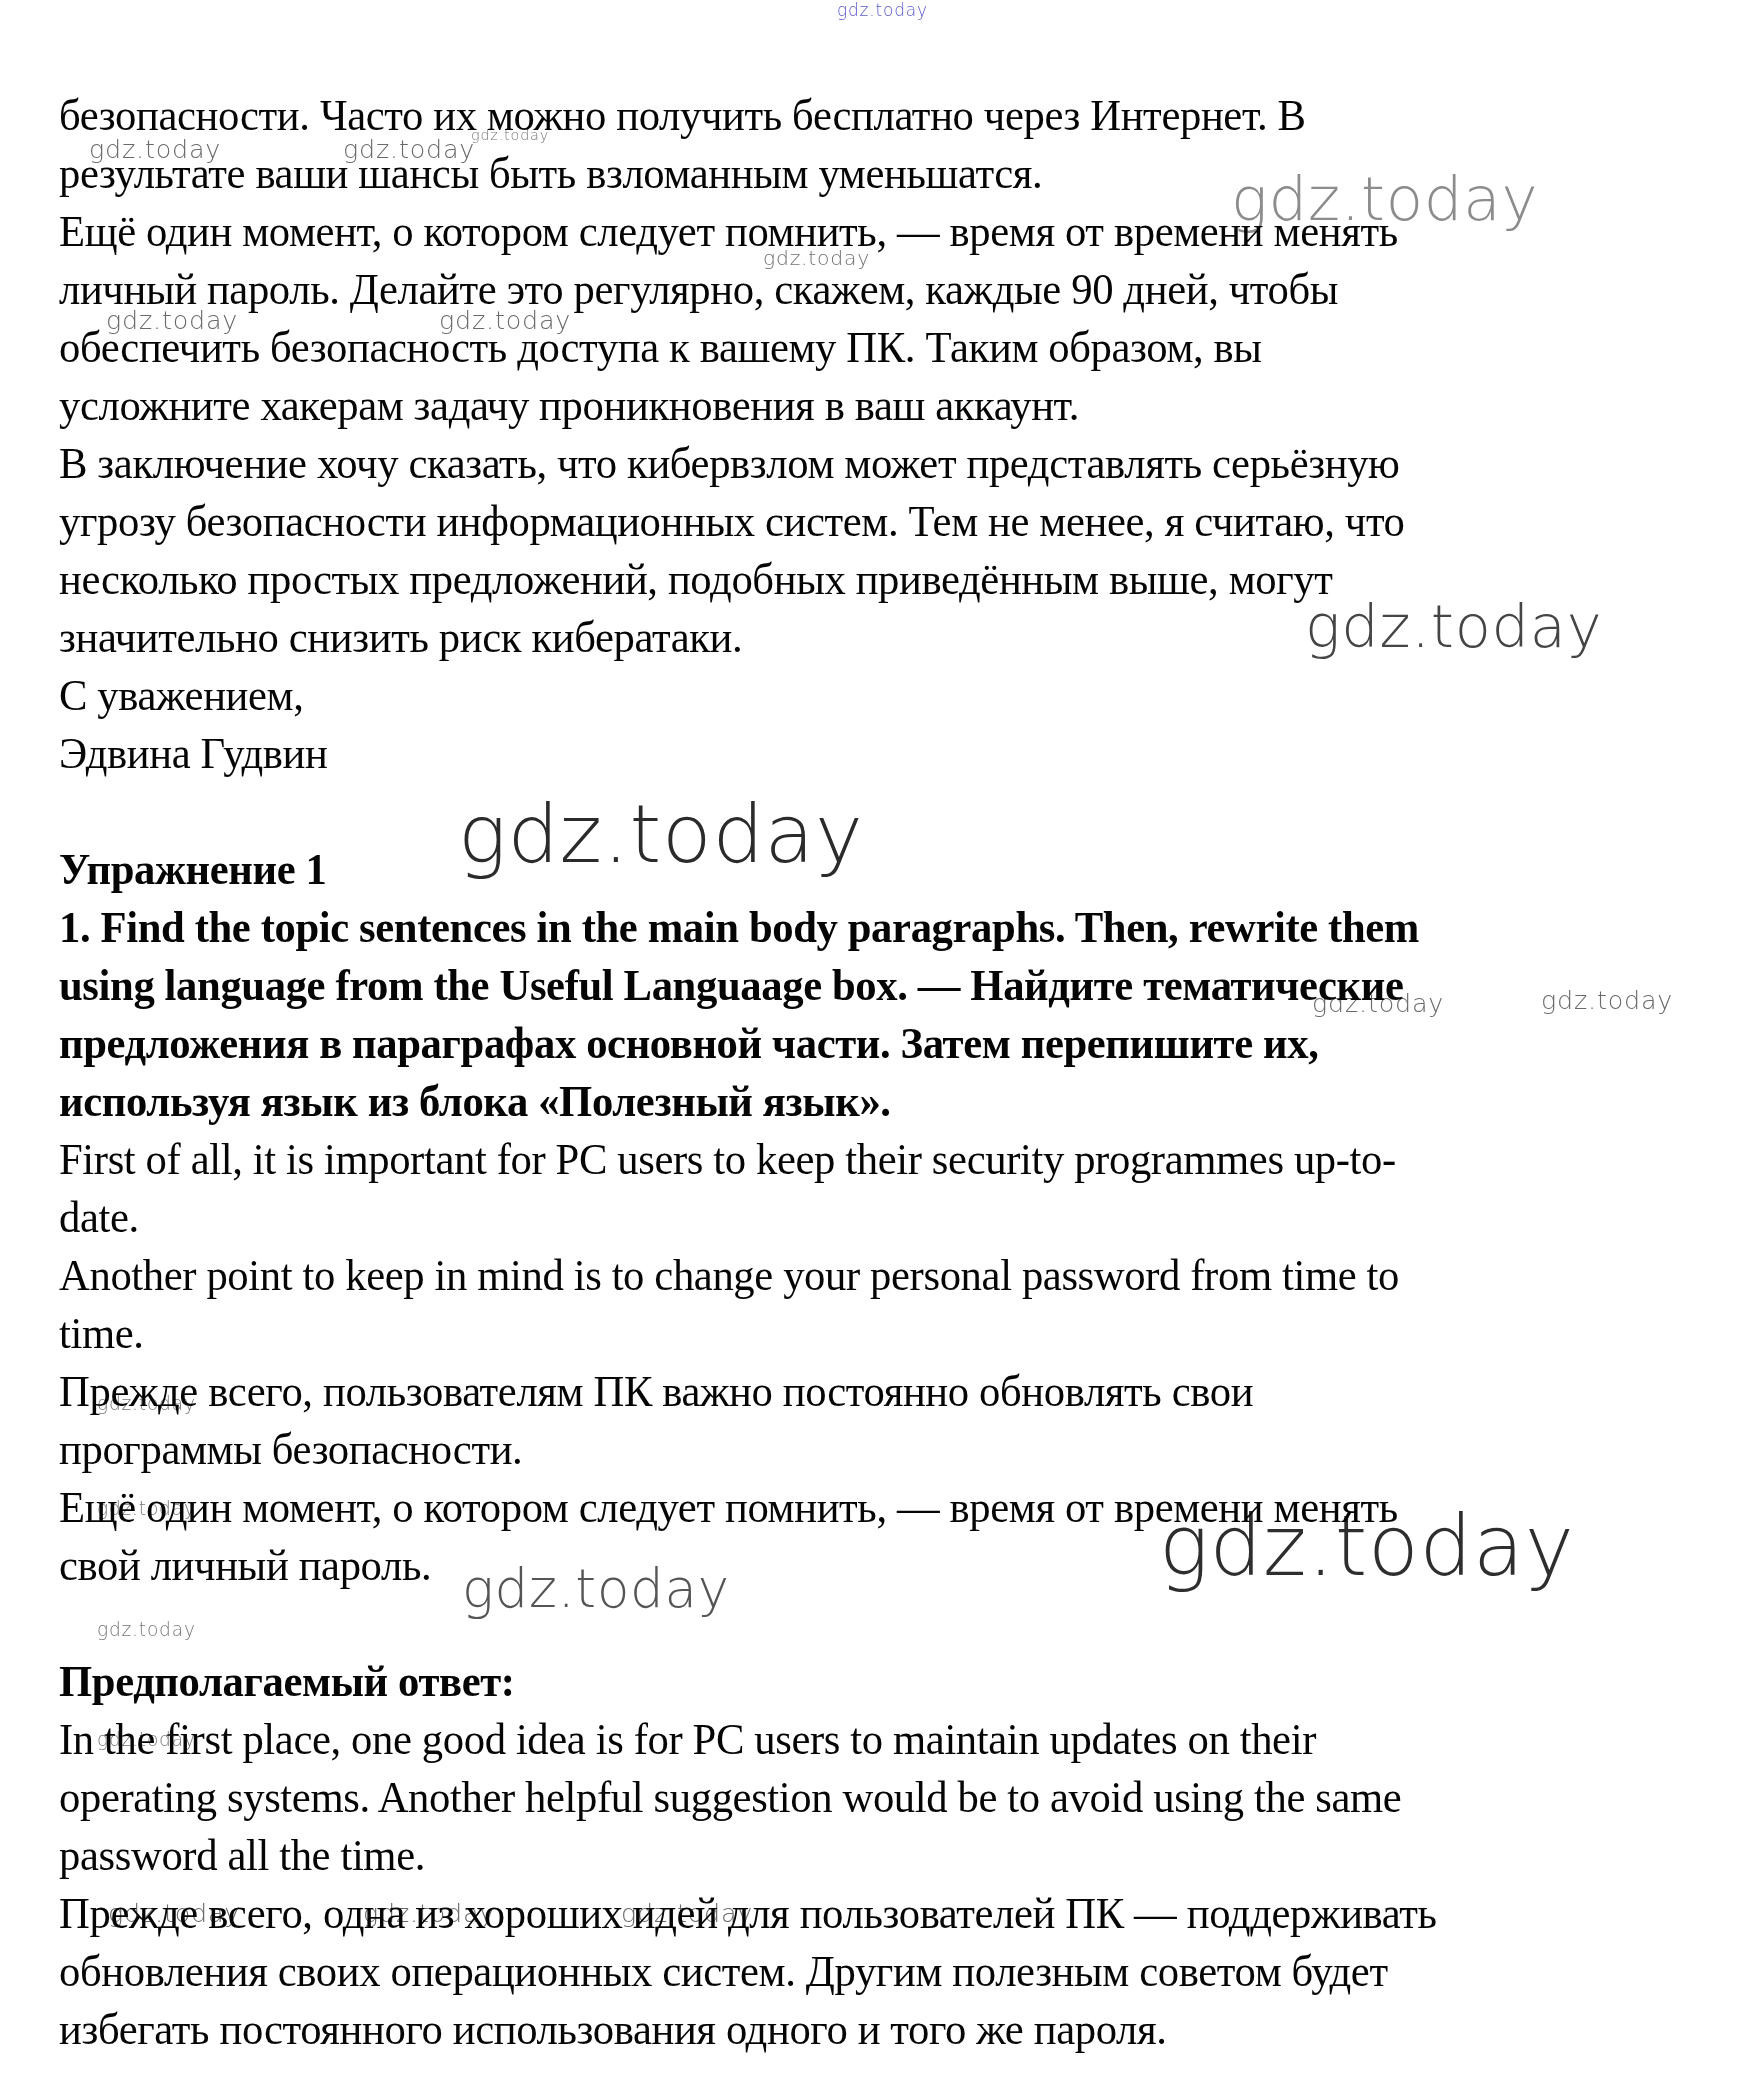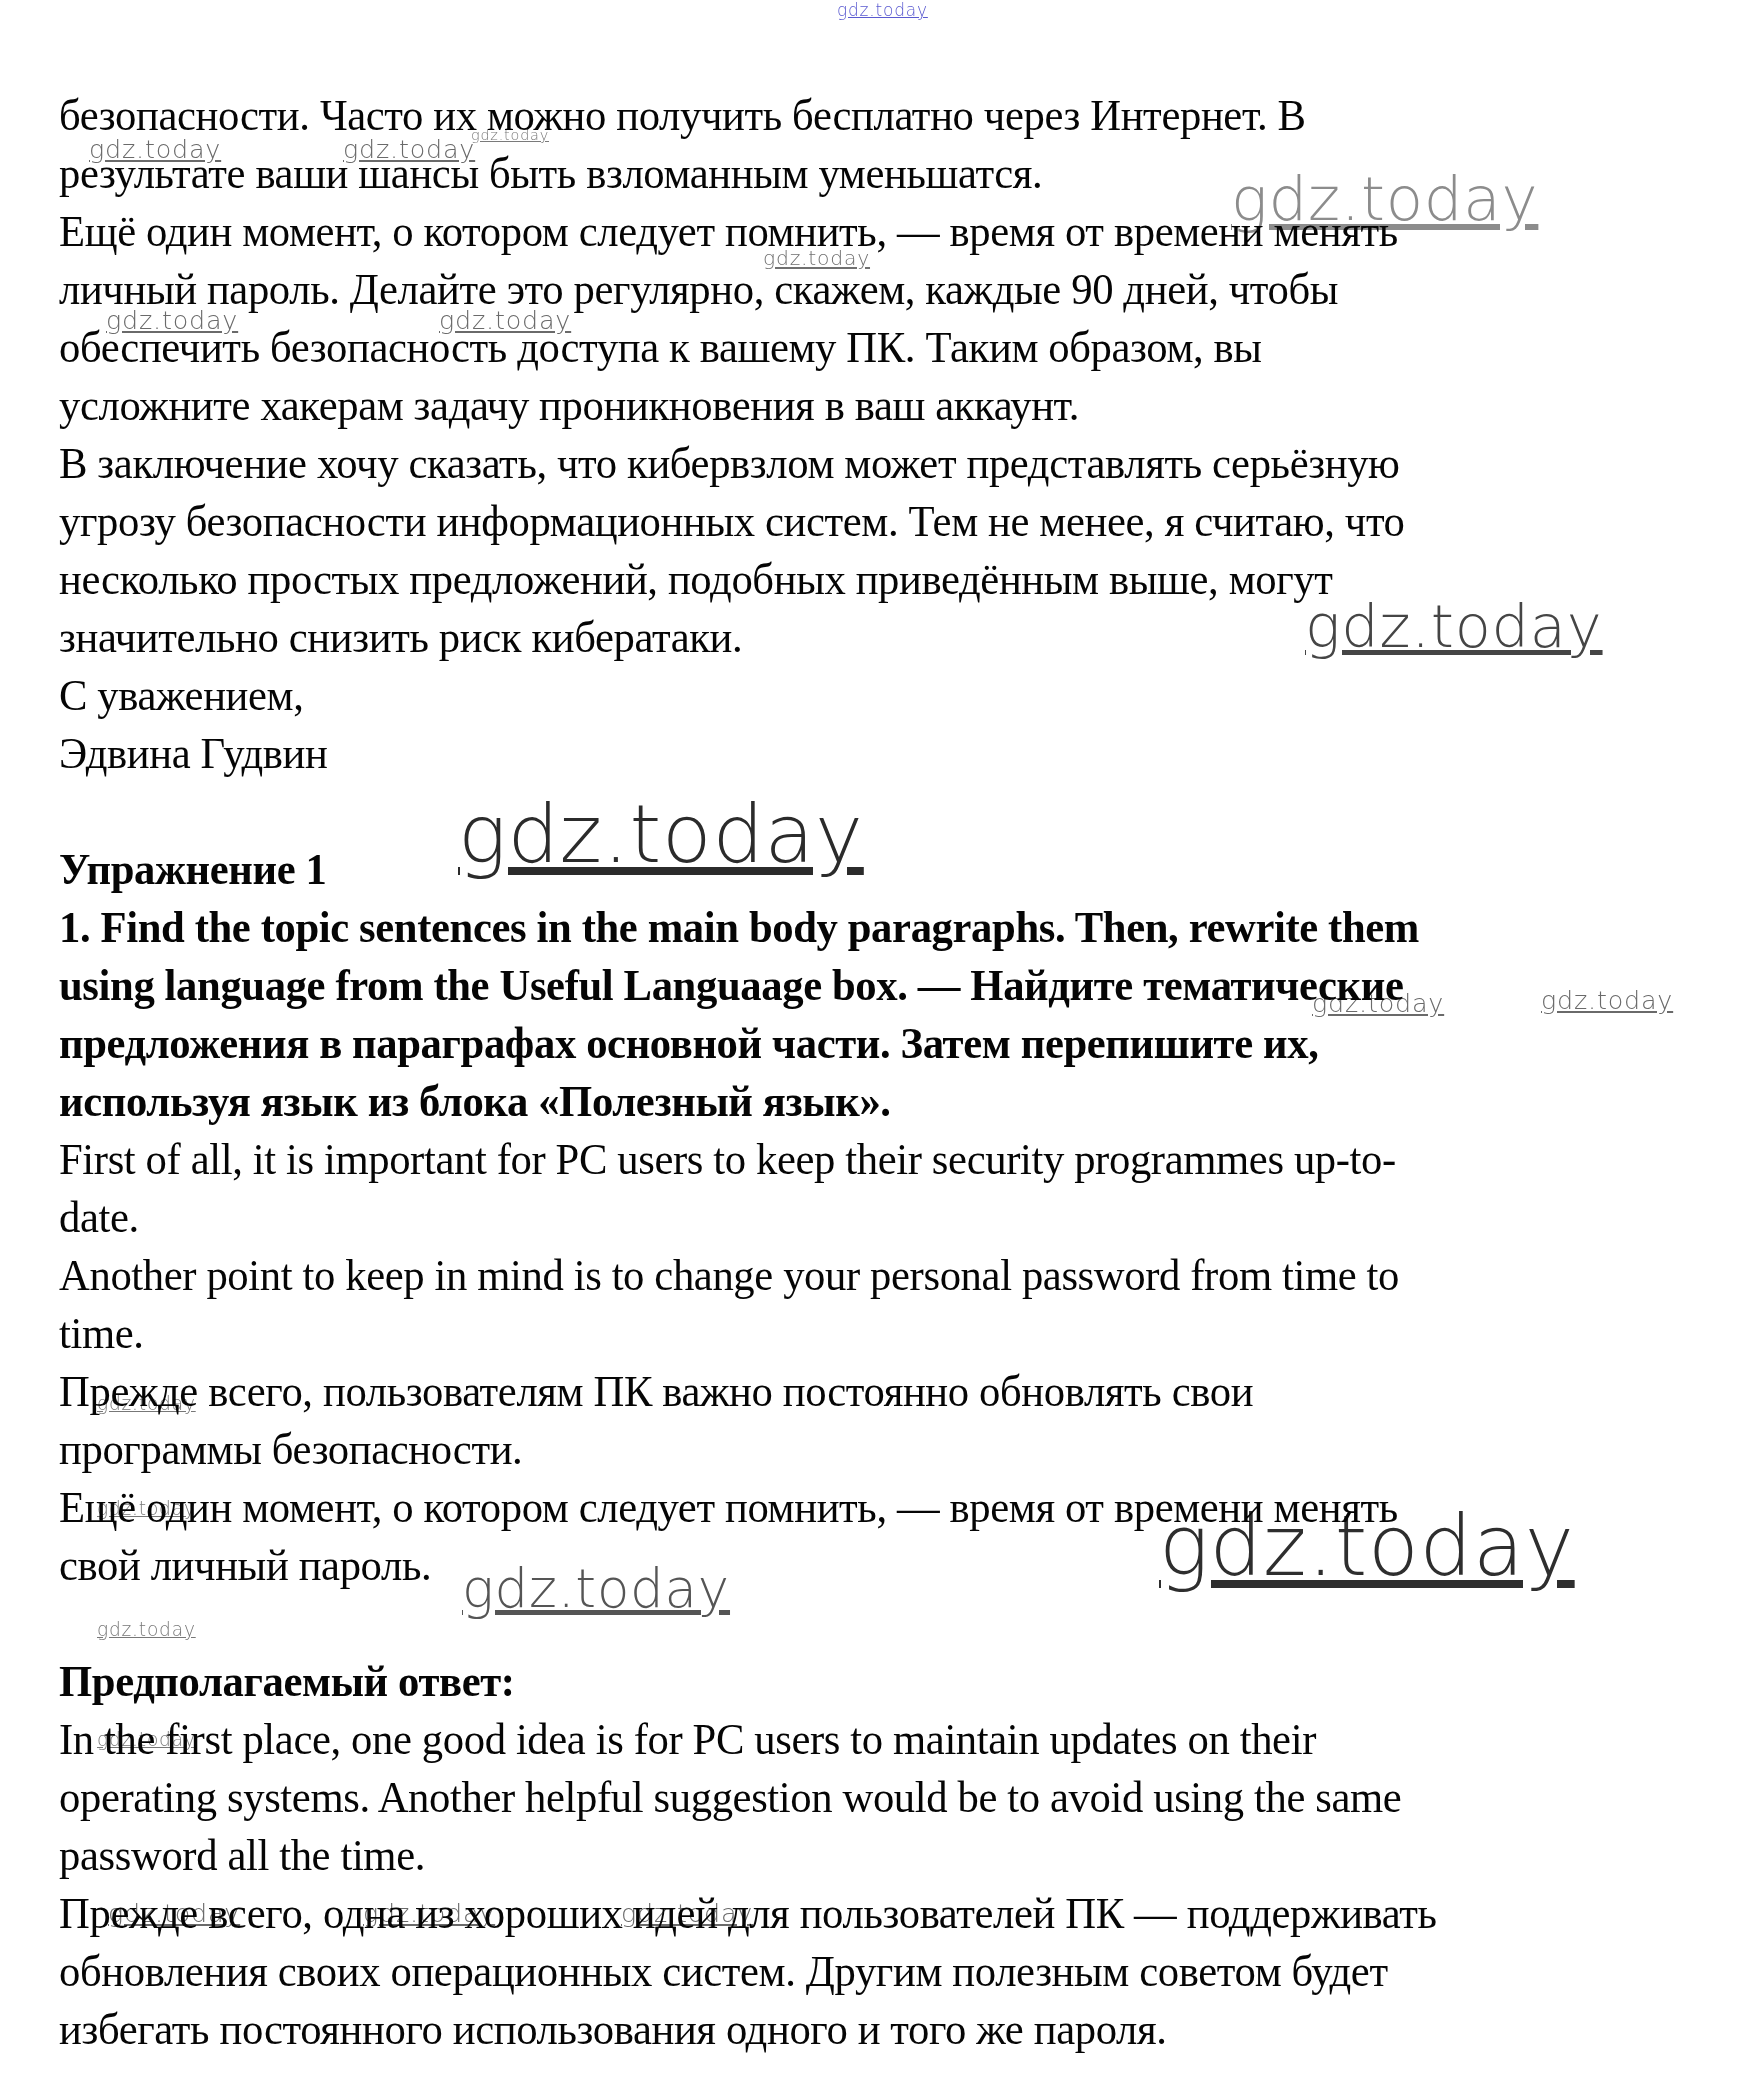--- a/index.html
+++ b/index.html
@@ -42,21 +42,20 @@
     position: absolute;
     inset: 0;
     pointer-events: none;
   }
   .wm {
     position: absolute;
     font-family: "DejaVu Sans", sans-serif;
     font-weight: 300;
     letter-spacing: 0.8px;
     white-space: nowrap;
-    text-decoration: underline;
   }
 </style>
 </head>
 <body>
 
 <div class="watermark-layer">
     <span class="wm" style="left: 837px; top: 0px; font-size: 17px; color: rgb(90, 90, 208);">gdz.today</span>
     <span class="wm" style="left: 89px; top: 134px; font-size: 25.4px; color: rgb(106, 106, 106);">gdz.today</span>
     <span class="wm" style="left: 343px; top: 134px; font-size: 25.4px; color: rgb(106, 106, 106);">gdz.today</span>
     <span class="wm" style="left: 471px; top: 127px; font-size: 14.4px; color: rgb(122, 122, 122);">gdz.today</span>

